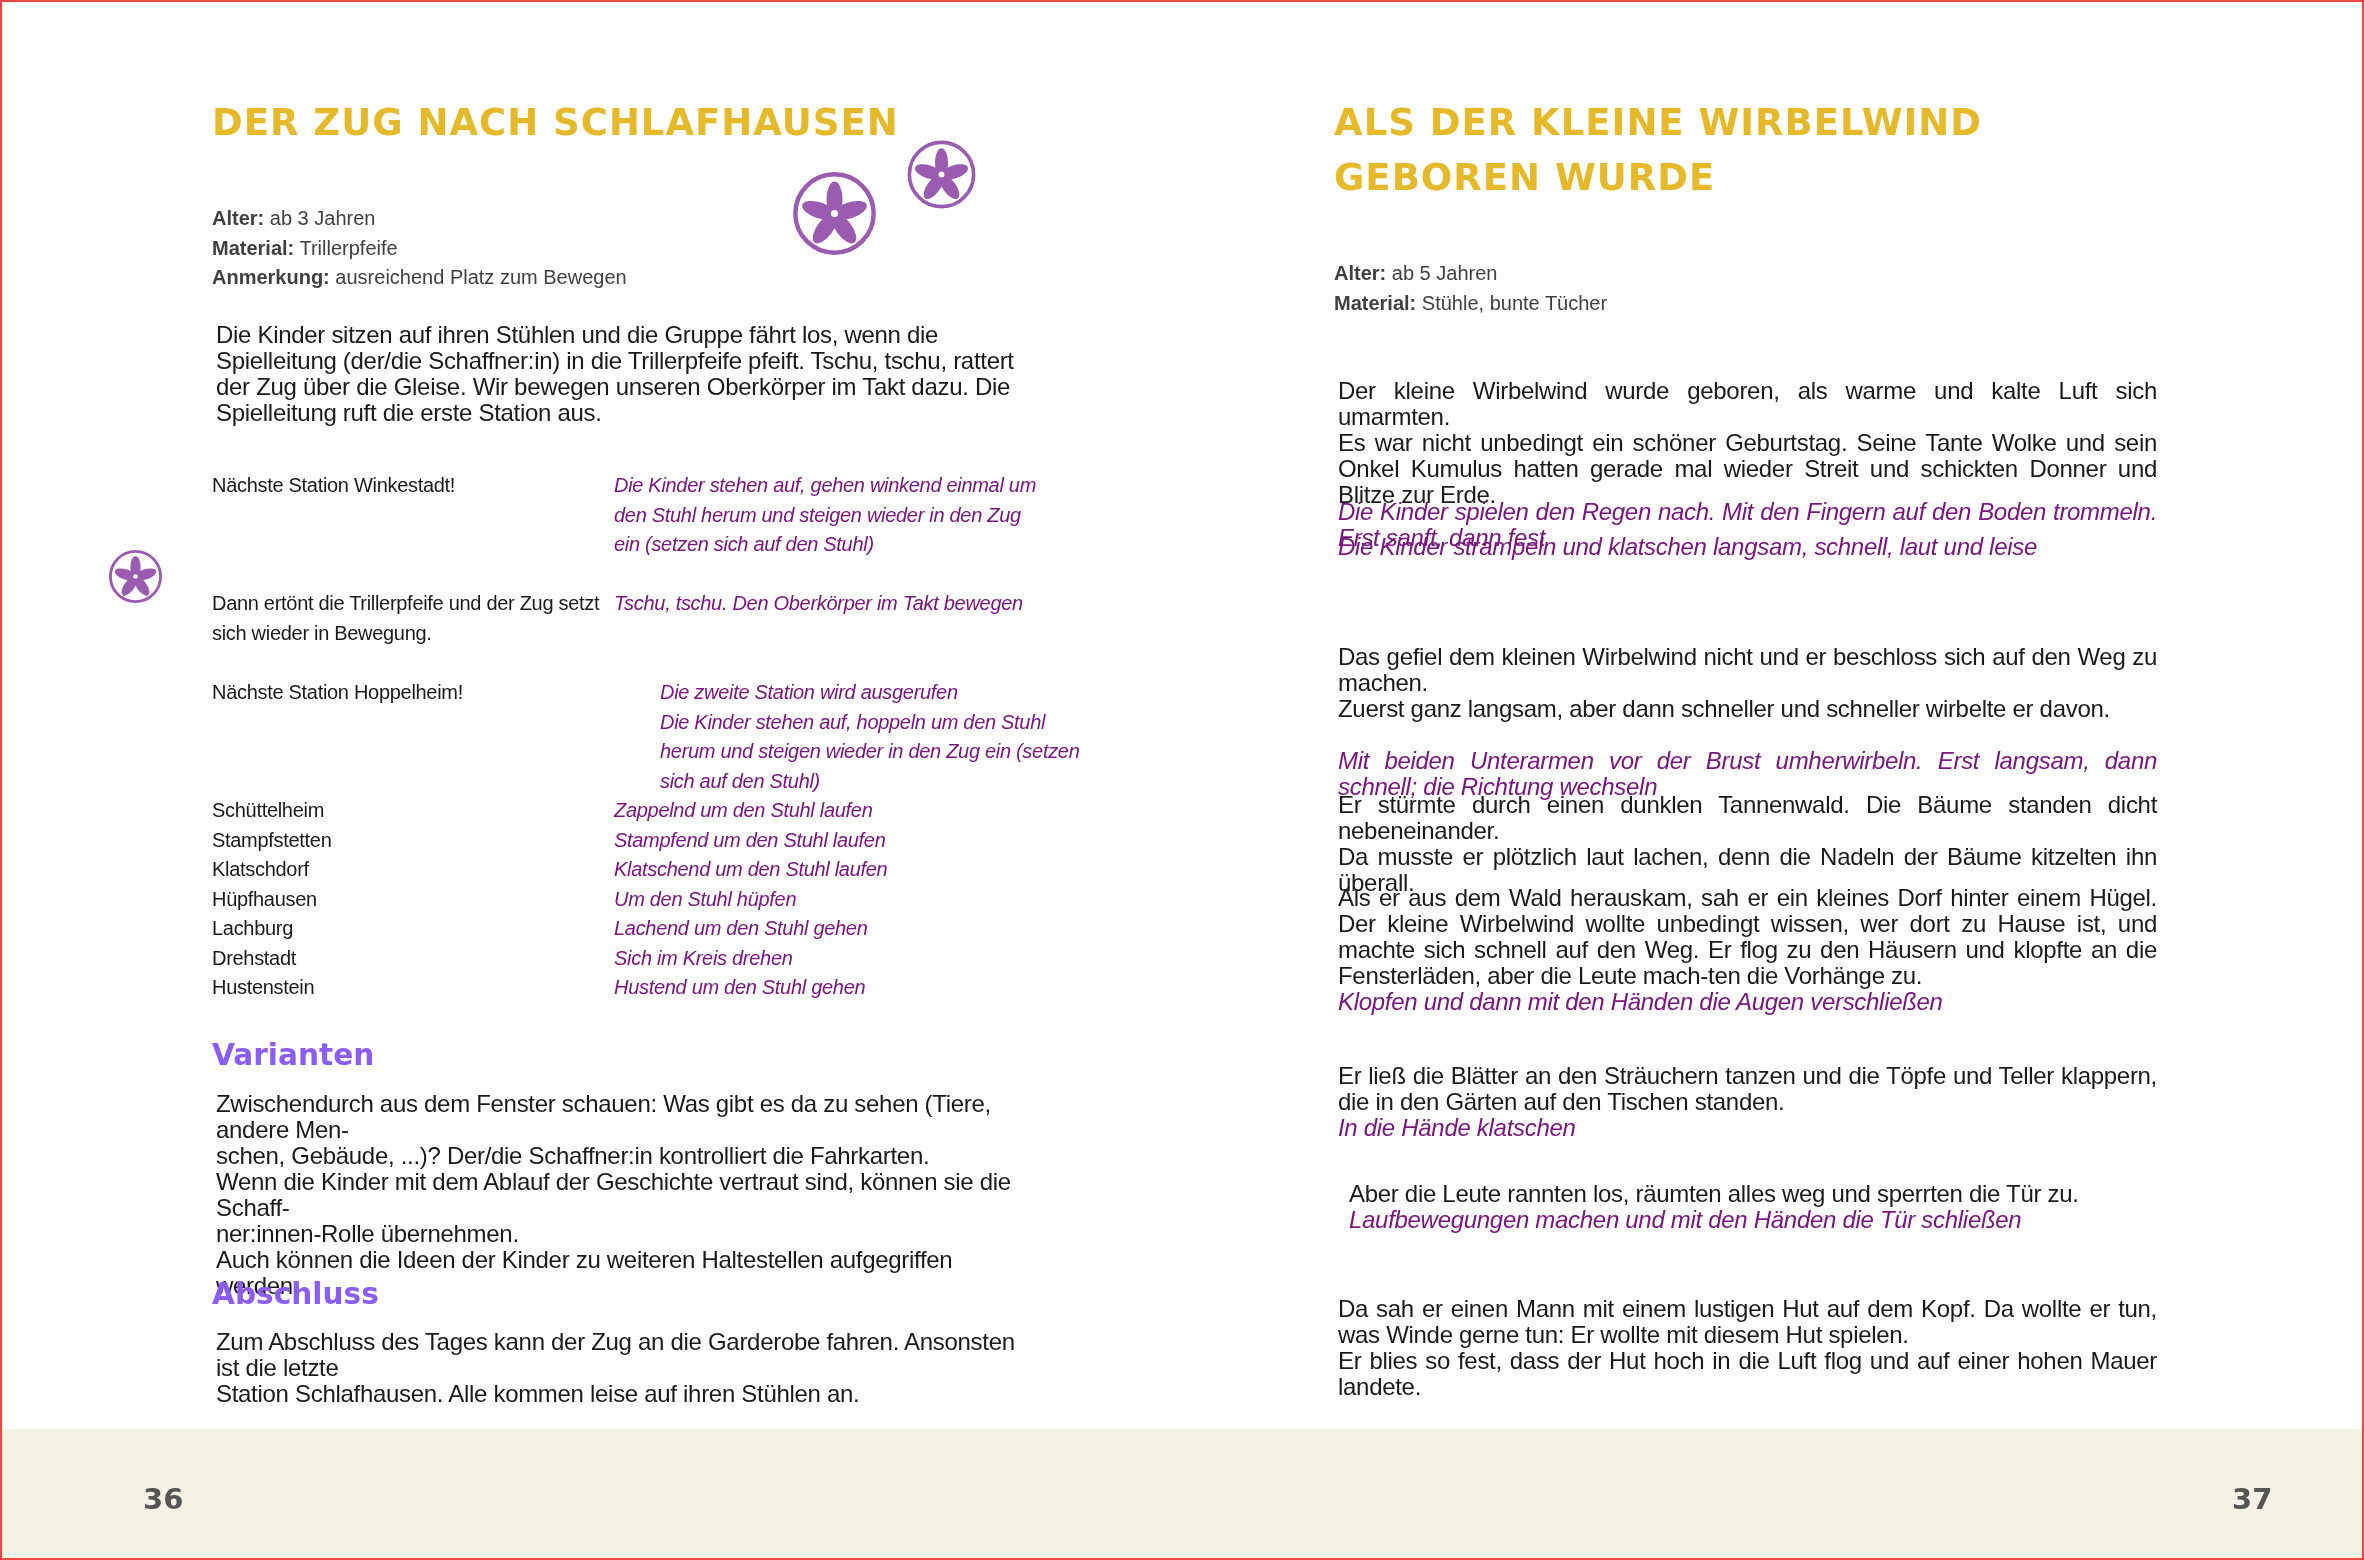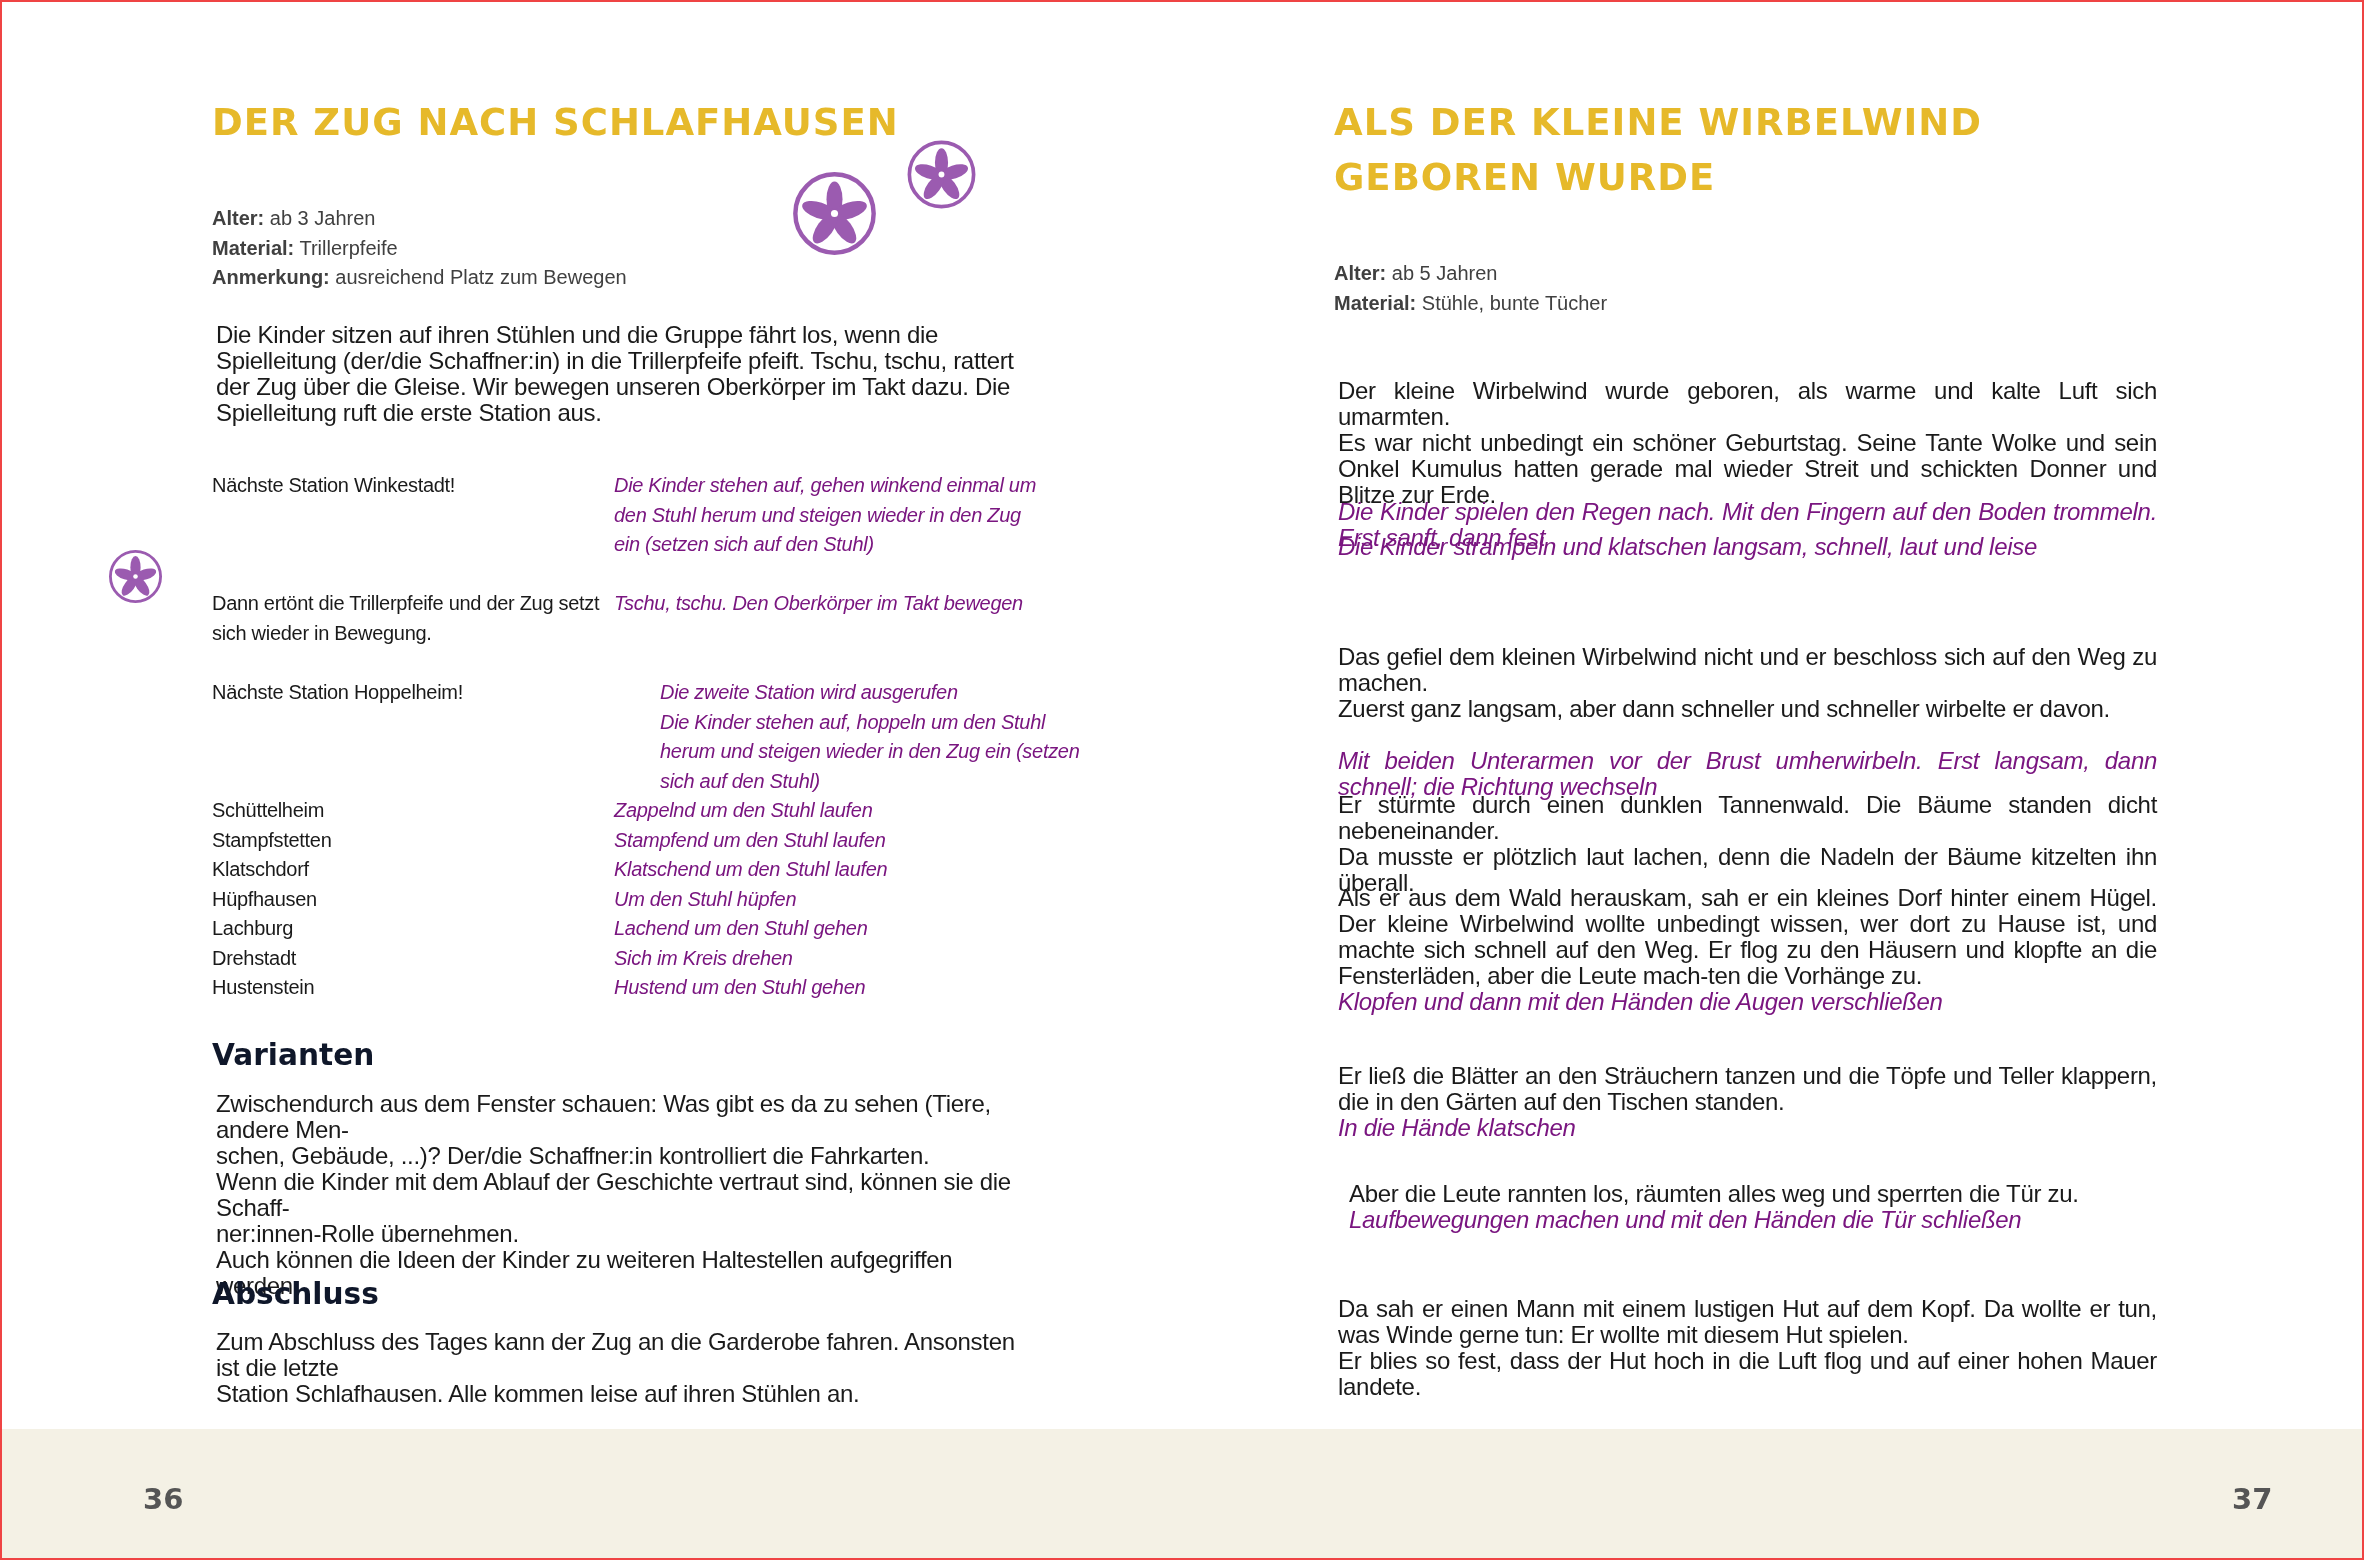--- a/index.html
+++ b/index.html
@@ -45,21 +45,21 @@
   .para .act, .act { color: #7a1680; font-style: italic; }
   .justify { text-align: justify; }
 
   .row { position: absolute; left: 0; right: 0; font-size: 20px; line-height: 29.6px; letter-spacing: -0.3px; }
   .row .c1 { position: absolute; left: 0; width: 389px; color: #1a1a1a; }
   .row .c2 { position: absolute; left: 402px; width: 424px; color: #7a1680; font-style: italic; }
 
   h2.sub {
     margin: 0; position: absolute; left: 0;
     font-family: "DejaVu Sans", sans-serif; font-weight: bold;
-    font-size: 29.6px; color: #0f172a; line-height: 39px;
+    font-size: 29.6px; color: #8b5cf6; line-height: 39px;
   }
 
   .stamp { position: absolute; }
 </style>
 </head>
 <body>
 
 <div class="spread">
 
   <div class="page left">

